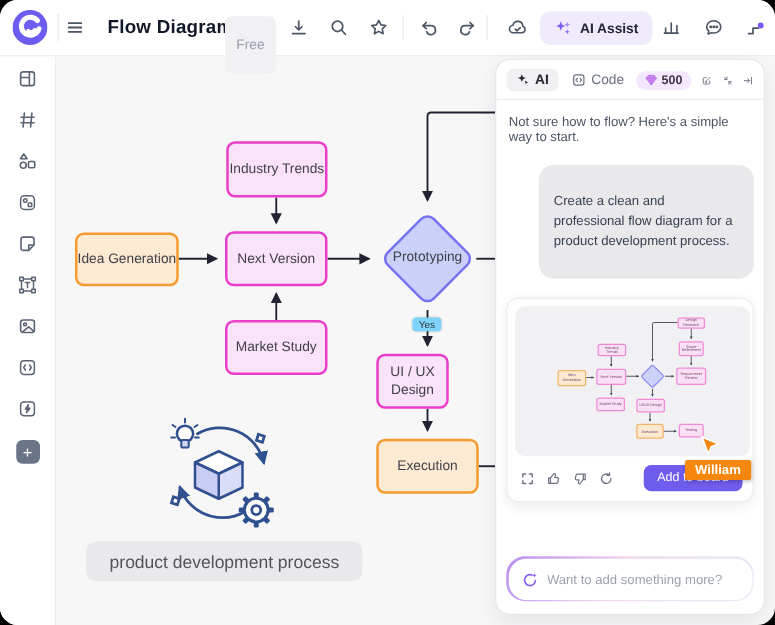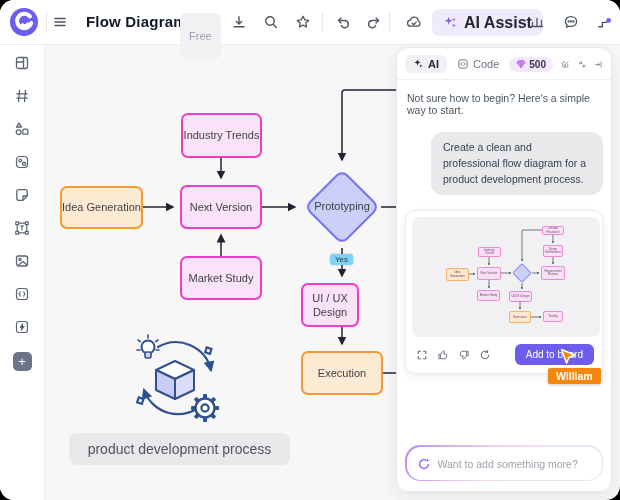--- a/index.html
+++ b/index.html
@@ -11,21 +11,21 @@
   }
   
   .topbar{position:absolute;top:0;left:0;right:0;height:45px;background:#fff;border-bottom:1px solid #ededf0;z-index:10;}
   .topbar .abs{position:absolute;}
   .logo{left:10px;top:8px;width:28px;height:28px;}
   .vdiv{width:1px;height:22px;background:#e8e8ec;top:11px;}
   .tb-icon{width:16px;height:16px;top:14px;cursor:pointer;}
   .title{left:86px;top:13px;font-size:15px;font-weight:700;color:#111827;letter-spacing:.2px;}
   .plan-badge{left:180px;top:13px;background:#f1f1f4;color:#9aa0ab;font-size:11px;padding:17px 9px;border-radius:6px;}
   .ai-assist{left:432px;top:9px;height:27px;display:flex;align-items:center;gap:6px;background:#efeafc;border-radius:8px;padding:0 11px;cursor:pointer;}
-  .ai-assist span{font-size:16px;font-weight:700;color:#26242e;}
+  .ai-assist span{font-size:11px;font-weight:700;color:#26242e;}
   
   .sidebar{position:absolute;top:45px;left:0;bottom:0;width:45px;background:#fff;border-right:1px solid #ededf0;z-index:9;
     display:flex;flex-direction:column;align-items:center;padding-top:10px;gap:17px;}
   .sb-icon{width:16px;height:16px;cursor:pointer;}
   .sb-add{width:19px;height:19px;background:#6b7587;border-radius:5px;display:flex;align-items:center;justify-content:center;color:#fff;font-size:13px;line-height:1;cursor:pointer;}
   
   .canvas-arrows{position:absolute;inset:0;z-index:1;pointer-events:none;}
   .node{position:absolute;z-index:2;display:flex;align-items:center;justify-content:center;text-align:center;
     font-size:11px;font-weight:500;color:#3f3f46;border-radius:7px;line-height:1.3;cursor:pointer;}
   .node.pink{background:#fae3f8;border:2px solid #e93ec9;}
@@ -40,21 +40,21 @@
   .panel{position:absolute;left:396px;top:47px;width:216px;height:445px;background:#fff;border:1px solid #e7e7ec;border-radius:12px;
     box-shadow:0 6px 18px rgba(20,20,40,.08);z-index:20;display:flex;flex-direction:column;}
   .panel-head{display:flex;align-items:center;gap:8px;padding:7px 8px 6px 8px;border-bottom:1px solid #efeff2;}
   .tab{display:flex;gap:4px;font-size:11px;cursor:pointer;}
   .tab-ai{background:#f1f1f4;border-radius:6px;padding:3px 8px;color:#26242e;font-weight:700;}
   .tab-code{color:#6b7280;padding:3px 2px;}
   .credit-badge{margin-left:auto;display:flex;align-items:center;gap:3px;background:#f3e8fd;border-radius:8px;padding:2px 7px;font-size:10px;font-weight:700;color:#3b3344;cursor:pointer;}
   .head-ic{width:13px;height:13px;cursor:pointer;}
   .panel-body{flex:1;position:relative;padding:12px 8px 0 8px;overflow:hidden;}
   .intro{font-size:10.5px;color:#4b5563;padding-left:2px;}
-  .bubble{margin:16px 0 0 auto;width:172px;background:#e9e9ec;border-radius:12px;padding:8px 12px;font-size:10.5px;color:#374151;line-height:1.5;}
+  .bubble{margin:16px 0 0 auto;width:172px;background:#e9e9ec;border-radius:12px;padding:22px 12px;font-size:10.5px;color:#374151;line-height:1.5;}
   .preview-card{margin-top:15px;background:#fff;border:1px solid #ececf0;border-radius:10px;box-shadow:0 3px 10px rgba(17,17,26,.07);padding:6px;}
   .mini{position:relative;width:188px;height:120px;background:#f1f1f3;border-radius:8px;overflow:hidden;}
   .mini-node{position:absolute;display:flex;align-items:center;justify-content:center;text-align:center;font-size:3px;line-height:1.1;color:#75456d;border-radius:2px;overflow:hidden;padding:1px;}
   .mini-node.pk{background:#f9e0f5;border:1px solid #ef8ad8;}
   .mini-node.or{background:#fde8d0;border:1px solid #f2b36a;}
   .mini-diamond{position:absolute;left:103px;top:49px;width:14px;height:14px;background:#ccd1f8;border:1px solid #8a86f2;border-radius:2px;transform:rotate(45deg);}
   .mini-arrows{position:absolute;inset:0;}
   .card-tools{display:flex;align-items:center;gap:9px;margin-top:7px;padding:0 2px 2px 4px;}
   .ct-ic{width:12px;height:12px;cursor:pointer;}
   .add-btn{margin-left:auto;background:#6e5ced;color:#fff;border:none;font-size:10px;font-family:"Liberation Sans",sans-serif;
@@ -299,21 +299,21 @@
         </svg>
       <svg class="head-ic" viewBox="0 0 16 16" fill="none" stroke="#6b7280" stroke-width="1.4" stroke-linecap="round" stroke-linejoin="round">
           <path d="M6.5 2.8v3.7H2.8M6.5 6.5 3 3M9.5 13.2V9.5h3.7M9.5 9.5 13 13"></path>
         </svg>
       <svg class="head-ic" viewBox="0 0 16 16" fill="none" stroke="#6b7280" stroke-width="1.4" stroke-linecap="round" stroke-linejoin="round">
           <path d="M2.8 8h7.4M7.6 5.2 10.4 8l-2.8 2.8M13.2 3.2v9.6"></path>
         </svg>
     </div>
 
     <div class="panel-body">
-      <div class="intro">Not sure how to begin? Here's a simple way to start.</div>
+      <div class="intro">Not sure how to flow? Here's a simple way to start.</div>
       <div class="bubble">Create a clean and professional flow diagram for a product development process.</div>
 
       <div class="preview-card">
         <div class="mini">
           <svg class="mini-arrows" width="188" height="120">
             <defs>
                 <marker id="mh" markerWidth="4" markerHeight="4" refX="2.6" refY="1.5" orient="auto">
                   <path d="M0 0 L3 1.5 L0 3 z" fill="#3c4250"></path>
                 </marker>
               </defs>

